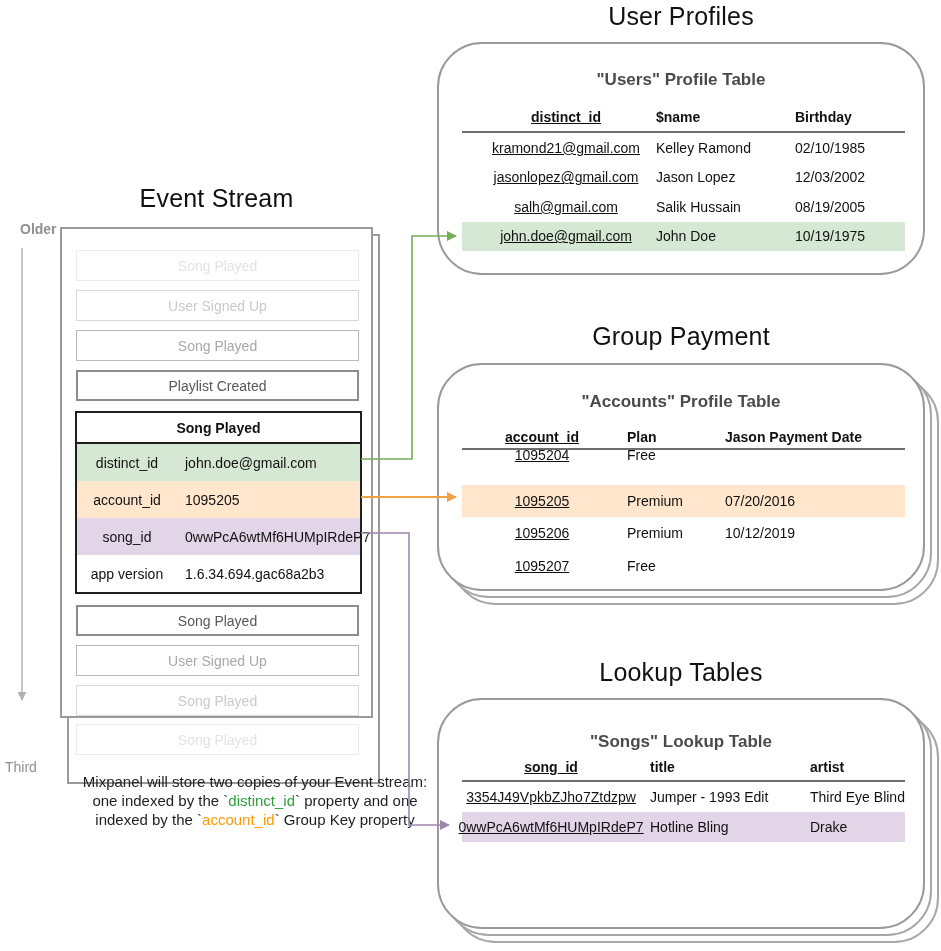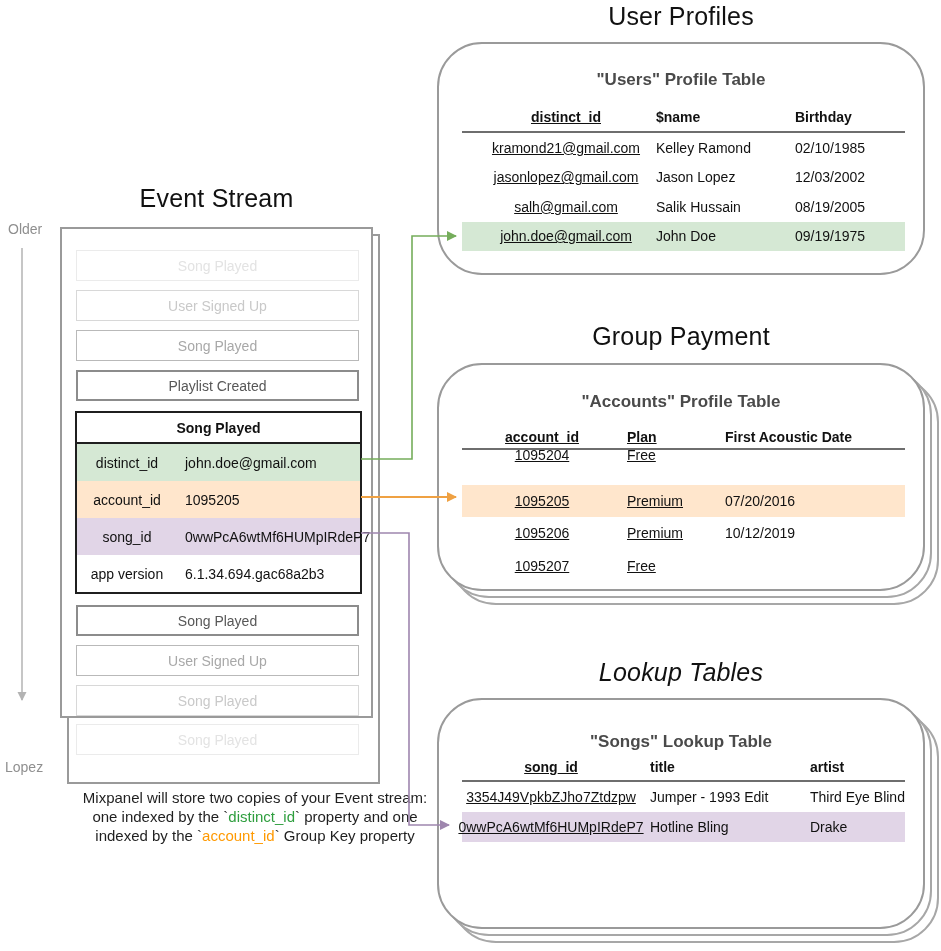--- a/index.html
+++ b/index.html
@@ -20,21 +20,21 @@
   .t-row{position:absolute;left:23px;width:443px;}
   .cell{position:absolute;top:0;bottom:0;display:flex;align-items:center;font-size:14px;color:#111;white-space:nowrap;}
   .hcell{font-weight:bold;}
   .idcol{text-decoration:underline;}
   .hline{position:absolute;left:23px;width:443px;border-top:2px solid #6e6e6e;}
 
   .users-t .c1{left:0;width:208px;justify-content:center;}
   .users-t .c2{left:194px;}
   .users-t .c3{left:303px;margin-left:30px;}
   .acct-t .c1{left:0;width:160px;justify-content:center;}
-  .acct-t .c2{left:165px;text-decoration:underline;}
+  .acct-t .c2{left:165px;}
   .acct-t .c3{left:263px;}
   .songs-t .c1{left:0;width:178px;justify-content:center;}
   .songs-t .c2{left:188px;}
   .songs-t .c3{left:348px;}
 
   
   .ebox{position:absolute;left:14px;width:283px;height:31px;background:#fff;box-sizing:border-box;
         display:flex;align-items:center;justify-content:center;font-size:14px;}
   .lv0{border:2px solid #8c8c8c;color:#575757;}
   .lv1{border:1px solid #b9b9b9;color:#a8a8a8;}
@@ -43,37 +43,37 @@
 
   .ecard{position:absolute;left:13px;top:182px;width:287px;border:2px solid #1f1f1f;background:#fff;box-sizing:border-box;}
   .ecard-h{height:31px;border-bottom:2px solid #1f1f1f;display:flex;align-items:center;justify-content:center;
            font-size:14px;font-weight:bold;color:#111;box-sizing:border-box;}
   .erow{position:relative;height:37px;}
   .erow .k{position:absolute;left:0;top:0;bottom:0;width:100px;display:flex;align-items:center;justify-content:center;font-size:14px;}
   .erow .v{position:absolute;left:108px;top:0;bottom:0;display:flex;align-items:center;font-size:14px;white-space:nowrap;}
 
   .side-label{position:absolute;font-size:14px;color:#8f8f8f;}
 
-  .caption{position:absolute;left:15px;top:788px;width:480px;text-align:center;
+  .caption{position:absolute;left:15px;top:772px;width:480px;text-align:center;
            font-size:15px;line-height:19px;color:#1f1f1f;}
 
   svg.overlay{position:absolute;left:0;top:0;pointer-events:none;z-index:6;}
 </style>
 </head>
 <body>
 
 <div id="stage">
 
   <div class="title" style="left:60px;top:184px;width:313px;">Event Stream</div>
   <div class="title" style="left:437px;top:2px;width:488px;">User Profiles</div>
   <div class="title" style="left:437px;top:322px;width:488px;">Group Payment</div>
-  <div class="title" style="left:437px;top:658px;width:488px;font-style:italic;">Lookup Tables</div>
-
-  <div class="side-label" style="left:8px;top:221px;">Older</div>
-  <div class="side-label" style="left:5px;top:759px;">Lopez</div>
+  <div class="title" style="left:437px;top:658px;width:488px;">Lookup Tables</div>
+
+  <div class="side-label" style="left:20px;top:221px;font-weight:bold;">Older</div>
+  <div class="side-label" style="left:5px;top:759px;">Third</div>
 
   <div class="es-copy" style="left:67px;top:234px;width:313px;height:550px;"></div>
   <div class="es-panel" style="left:60px;top:227px;width:313px;height:491px;">
     <div class="ebox lv3" style="top:21px;">Song Played</div>
     <div class="ebox lv2" style="top:61px;">User Signed Up</div>
     <div class="ebox lv1" style="top:101px;">Song Played</div>
     <div class="ebox lv0" style="top:141px;">Playlist Created</div>
 
     <div class="ecard">
       <div class="ecard-h">Song Played</div>
@@ -84,21 +84,21 @@
       <div class="erow" style="background-color: rgb(255, 230, 204);">
         <span class="k">account_id</span>
         <span class="v">1095205</span>
       </div>
       <div class="erow" style="background-color: rgb(225, 213, 231);">
         <span class="k">song_id</span>
         <span class="v">0wwPcA6wtMf6HUMpIRdeP7</span>
       </div>
       <div class="erow">
         <span class="k">app version</span>
-        <span class="v">6.1.34.694.gac68a2b3</span>
+        <span class="v">1.6.34.694.gac68a2b3</span>
       </div>
     </div>
 
     <div class="ebox lv0" style="top:376px;">Song Played</div>
     <div class="ebox lv1" style="top:416px;">User Signed Up</div>
     <div class="ebox lv2" style="top:456px;">Song Played</div>
     <div class="ebox lv3" style="top:495px;">Song Played</div>
   </div>
 
   <div class="panel users-t" style="left:437px;top:42px;width:488px;height:233px;">
@@ -120,32 +120,32 @@
       <span class="cell c3">12/03/2002</span>
     </div>
     <div class="t-row" style="top:148px;height:29.5px;">
       <span class="cell idcol c1">salh@gmail.com</span>
       <span class="cell c2">Salik Hussain</span>
       <span class="cell c3">08/19/2005</span>
     </div>
     <div class="t-row" style="top: 177.5px; height: 29.5px; background-color: rgb(213, 232, 212);">
       <span class="cell idcol c1">john.doe@gmail.com</span>
       <span class="cell c2">John Doe</span>
-      <span class="cell c3">09/19/1975</span>
+      <span class="cell c3">10/19/1975</span>
     </div>
   </div>
 
   <div class="panel-copy" style="left:451px;top:377px;width:488px;height:228px;"></div>
   <div class="panel-copy" style="left:444px;top:370px;width:488px;height:228px;"></div>
   <div class="panel acct-t" style="left:437px;top:363px;width:488px;height:228px;">
     <div class="heading" style="top:27px;">"Accounts" Profile Table</div>
     <div class="t-row" style="top:61px;height:22px;">
       <span class="cell hcell idcol c1">account_id</span>
       <span class="cell hcell c2">Plan</span>
-      <span class="cell hcell c3">First Acoustic Date</span>
+      <span class="cell hcell c3">Jason Payment Date</span>
     </div>
     <div class="hline" style="top:83px;"></div>
     <div class="t-row" style="top:74px;height:32.5px;">
       <span class="cell idcol c1">1095204</span>
       <span class="cell c2">Free</span>
       <span class="cell c3"></span>
     </div>
     <div class="t-row" style="top: 119.5px; height: 32.5px; background-color: rgb(255, 230, 204);">
       <span class="cell idcol c1">1095205</span>
       <span class="cell c2">Premium</span>

